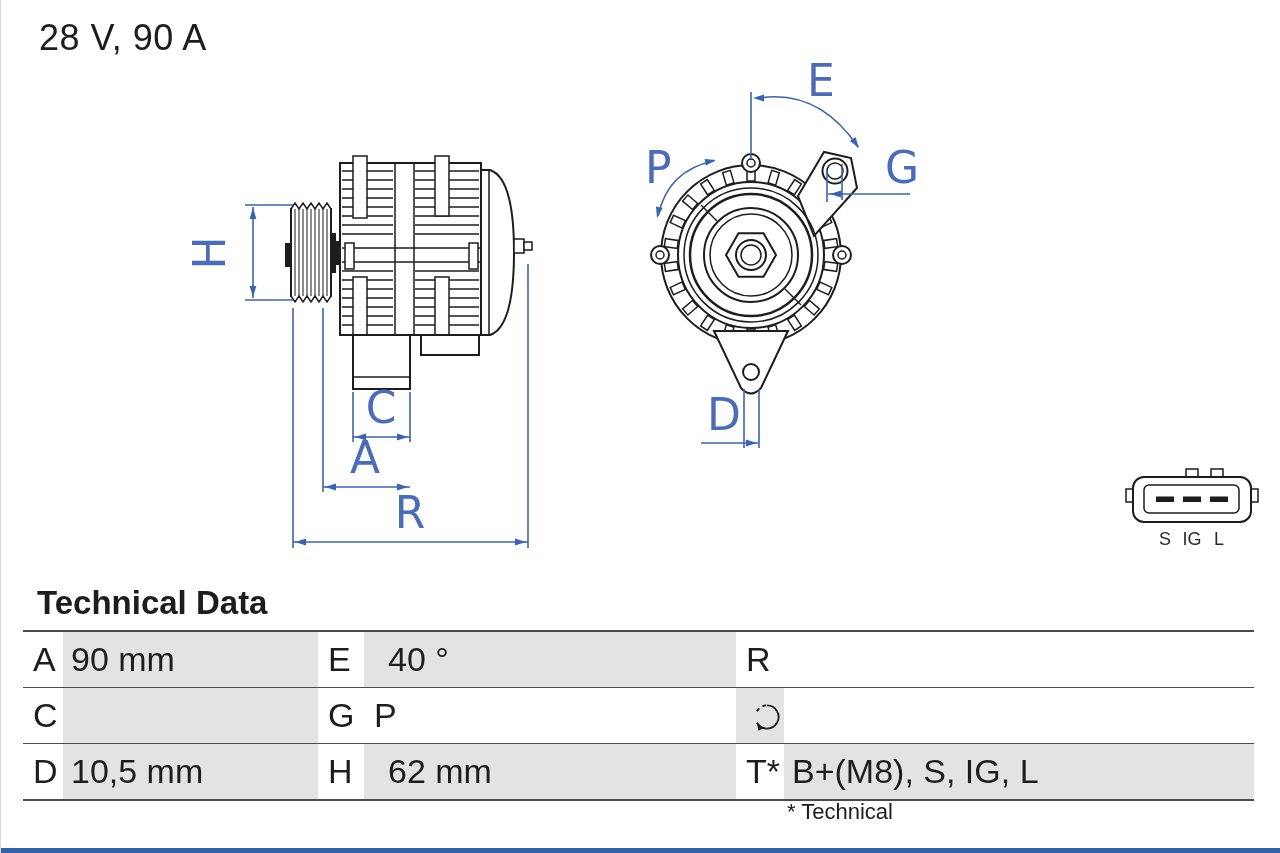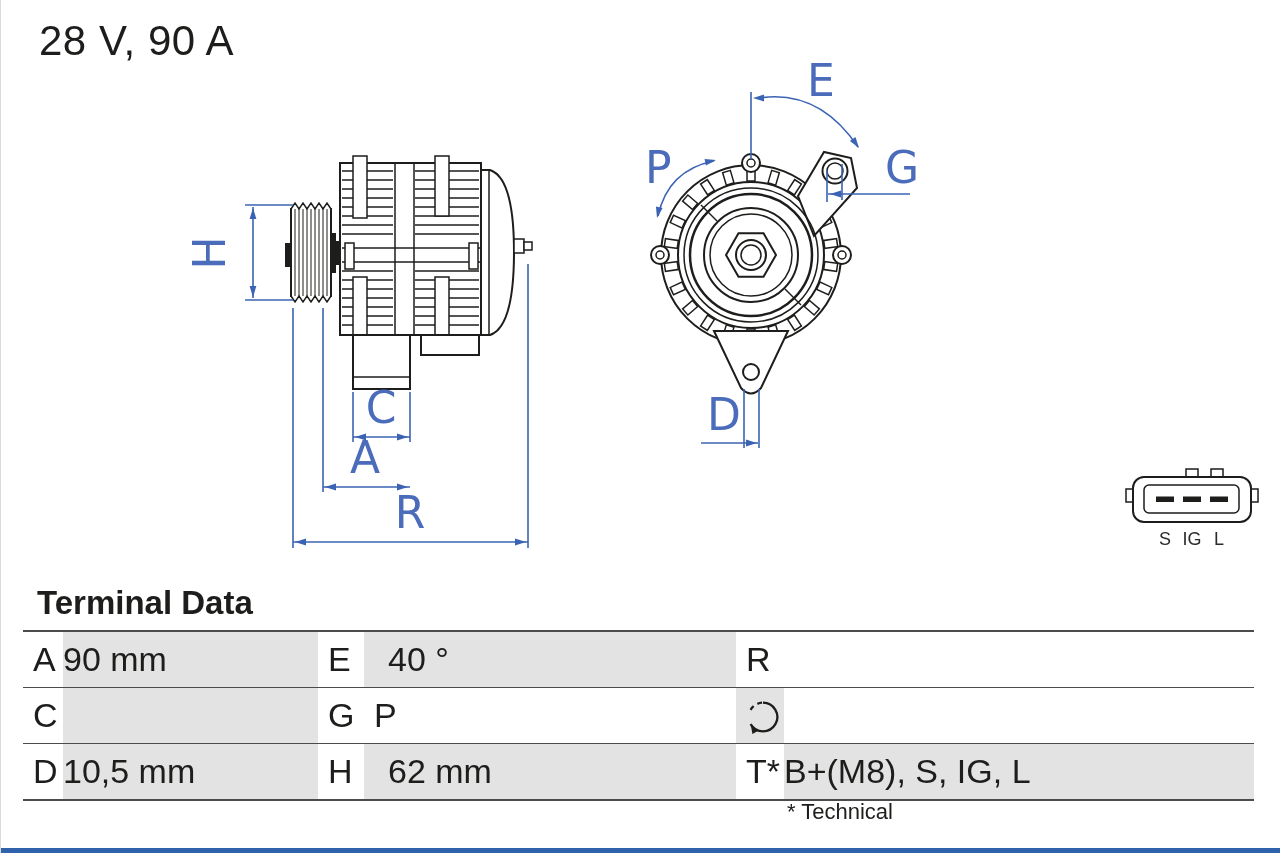--- a/index.html
+++ b/index.html
@@ -2,36 +2,36 @@
 <html><head>
 <meta charset="utf-8">
 <style>
   html,body{margin:0;padding:0}
   body{
     width:1280px;height:853px;position:relative;overflow:hidden;
     background:#ffffff;color:#1d1d1b;
     font-family:"Liberation Sans",sans-serif;
     border-left:1px solid #d9d9d9;box-sizing:border-box;
   }
-  .rating-title{position:absolute;left:38px;top:17px;font-size:42px;letter-spacing:.5px;}
+  .rating-title{position:absolute;left:38px;top:17px;font-size:36px;letter-spacing:.5px;}
   .drawing-svg{position:absolute;left:0;top:0;}
   .section-heading{position:absolute;left:36px;top:584px;font-size:33px;font-weight:bold;}
   .tech-table{
     position:absolute;left:22px;top:630px;width:1231px;
     border-top:2px solid #4b4b4b;border-bottom:2px solid #4b4b4b;
   }
   .t-row{
     display:grid;grid-template-columns:40px 255px 46px 372px 48px 470px;
     height:55px;line-height:55px;font-size:34px;
     border-bottom:1.5px solid #4b4b4b;
   }
   .t-row:last-child{border-bottom:none}
   .cell{white-space:nowrap;overflow:visible}
   .cell-key{background:#ffffff;padding-left:10px}
-  .cell-val{background:#e3e3e3;}
+  .cell-val{background:#e3e3e3;padding-left:8px}
   .cell-val.g2{padding-left:24px}
   .cell-val.icon-cell{display:flex;align-items:center}
   .cell-val.icon-cell svg{margin-left:6px;margin-top:2px}
   .footnote{position:absolute;left:786px;top:799px;font-size:22px}
   .footer-bar{position:absolute;left:0;bottom:0;width:1280px;height:5px;background:#2e62ab}
 
   
   .blk{stroke:#1d1d1b;stroke-width:2;fill:none}
   .blk-thin{stroke:#1d1d1b;stroke-width:1.5;fill:none}
   .blk25{stroke:#1d1d1b;stroke-width:2.5;fill:none}
@@ -254,21 +254,21 @@
     <rect class="blk-thin wht" x="1143" y="485" width="95" height="28" rx="5"></rect>
     <rect class="ink" x="1155" y="496.5" width="18" height="5.5"></rect>
     <rect class="ink" x="1182" y="496.5" width="18" height="5.5"></rect>
     <rect class="ink" x="1209" y="496.5" width="18" height="5.5"></rect>
     <text class="pintxt" x="1164" y="545">S</text>
     <text class="pintxt" x="1191" y="545">IG</text>
     <text class="pintxt" x="1218" y="545">L</text>
   </g>
 </svg>
 
-<div class="section-heading">Terminal Data</div>
+<div class="section-heading">Technical Data</div>
 
 <div class="tech-table">
   <div class="t-row">
     <div class="cell cell-key">A</div>
     <div class="cell cell-val">90 mm</div>
     <div class="cell cell-key">E</div>
     <div class="cell cell-val g2">40 °</div>
     <div class="cell cell-key">R</div>
   </div>
   <div class="t-row">

